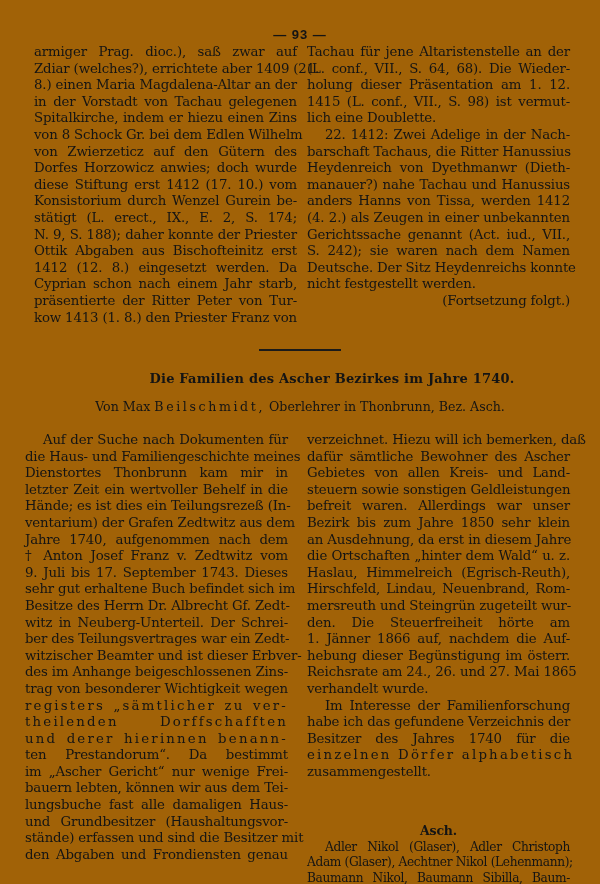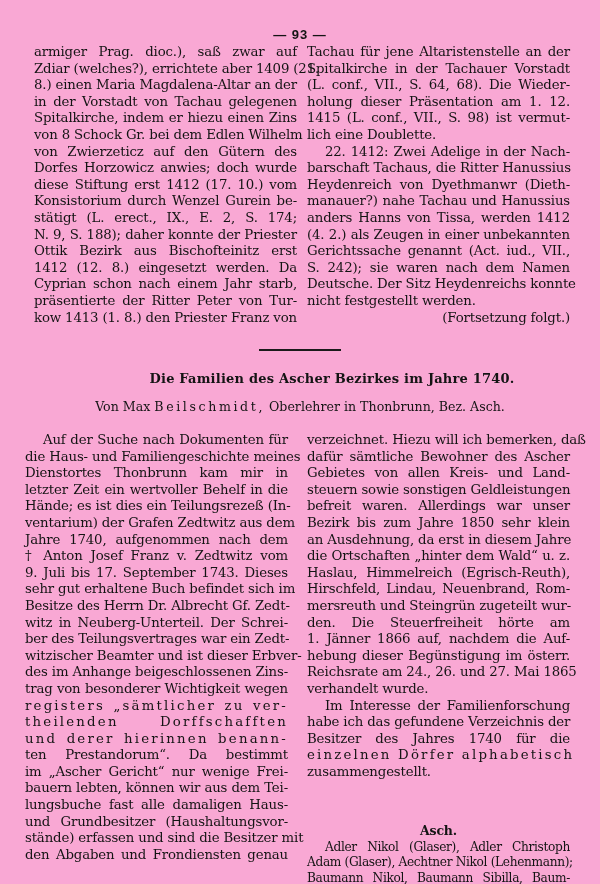--- a/index.html
+++ b/index.html
@@ -12,21 +12,21 @@
       height: 884px;
       position: relative;
       overflow: hidden;
       font-family: "DejaVu Serif", "Liberation Serif", serif;
       color: #141414;
     }
     .page {
       position: absolute;
       left: 0; top: 0;
       width: 600px; height: 884px;
-      background: #f9a8d4;
+      background: #a16207;
     }
     .page-number {
       position: absolute;
       top: 27px;
       left: 0;
       width: 600px;
       text-align: center;
       font-family: "Liberation Sans", sans-serif;
       font-weight: bold;
       font-size: 13px;
@@ -112,30 +112,29 @@
     <span class="line">8.) einen Maria Magdalena-Altar an der</span>
     <span class="line">in der Vorstadt von Tachau gelegenen</span>
     <span class="line">Spitalkirche, indem er hiezu einen Zins</span>
     <span class="line">von 8 Schock Gr. bei dem Edlen Wilhelm</span>
     <span class="line">von Zwierzeticz auf den Gütern des</span>
     <span class="line">Dorfes Horzowicz anwies; doch wurde</span>
     <span class="line">diese Stiftung erst 1412 (17. 10.) vom</span>
     <span class="line">Konsistorium durch Wenzel Gurein be-</span>
     <span class="line">stätigt (L. erect., IX., E. 2, S. 174;</span>
     <span class="line">N. 9, S. 188); daher konnte der Priester</span>
-    <span class="line">Ottik Bezirk aus Bischofteinitz erst</span>
+    <span class="line">Ottik Abgaben aus Bischofteinitz erst</span>
     <span class="line">1412 (12. 8.) eingesetzt werden. Da</span>
     <span class="line">Cyprian schon nach einem Jahr starb,</span>
     <span class="line">präsentierte der Ritter Peter von Tur-</span>
     <span class="line">kow 1413 (1. 8.) den Priester Franz von</span>
   </div>
 
   <div class="col col-right-top">
     <span class="line">Tachau für jene Altaristenstelle an der</span>
-    <span class="line">Spitalkirche in der Tachauer Vorstadt</span>
     <span class="line">(L. conf., VII., S. 64, 68). Die Wieder-</span>
     <span class="line">holung dieser Präsentation am 1. 12.</span>
     <span class="line">1415 (L. conf., VII., S. 98) ist vermut-</span>
     <span class="line last">lich eine Doublette.</span>
     <span class="line indent">22. 1412: Zwei Adelige in der Nach-</span>
     <span class="line">barschaft Tachaus, die Ritter Hanussius</span>
     <span class="line">Heydenreich von Dyethmanwr (Dieth-</span>
     <span class="line">manauer?) nahe Tachau und Hanussius</span>
     <span class="line">anders Hanns von Tissa, werden 1412</span>
     <span class="line">(4. 2.) als Zeugen in einer unbekannten</span>

